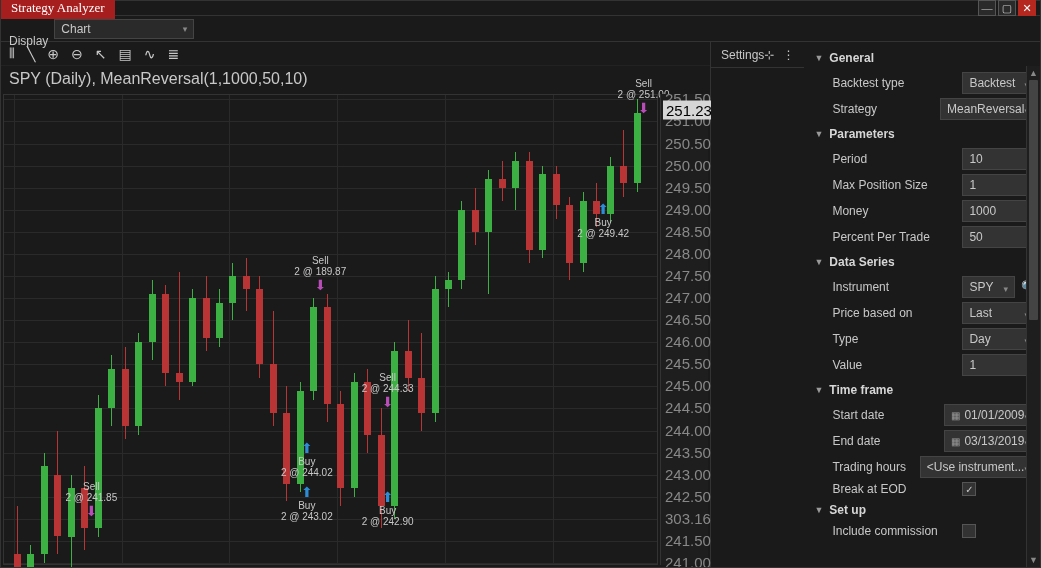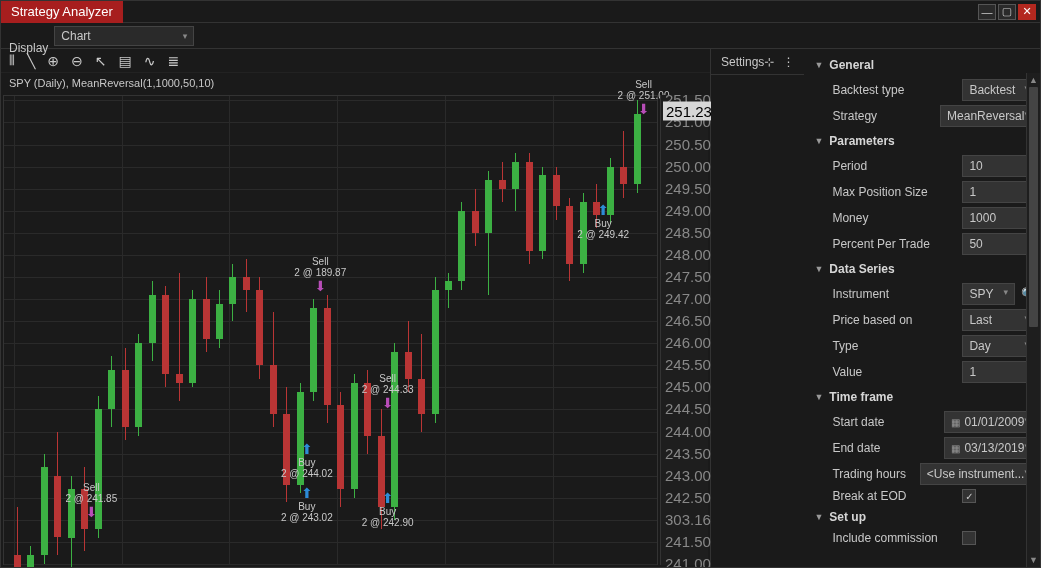--- a/index.html
+++ b/index.html
@@ -15,24 +15,25 @@
 }
 .window-border {
   border: 1px solid #333;
   width: 1041px;
   height: 568px;
   display: flex;
   flex-direction: column;
 }
 .title-bar {
   background: #1a1a1a;
-  height: 22px;
+  height: 15px;
   display: flex;
   align-items: center;
   border-bottom: 1px solid #333;
+  font-family: Liberation Serif, serif;
 }
 .title-label {
   background: #a71e1e;
   color: #fff;
   padding: 3px 10px;
   font-size: 13px;
   height: 22px;
   display: flex;
   align-items: center;
 }
@@ -95,21 +96,21 @@
 .tb-icon {
   color: #c8c8c8;
   cursor: pointer;
   font-size: 14px;
   display: flex;
   align-items: center;
 }
 .chart-info {
   padding: 4px 8px;
   color: #c8c8c8;
-  font-size: 11px;
+  font-size: 16px;
 }
 .chart-body {
   flex: 1;
   position: relative;
   display: flex;
 }
 .plot-area {
   flex: 1;
   position: relative;
   background: #1a1a1a;
@@ -185,21 +186,21 @@
   color: #c8c8c8;
 }
 .prop-val {
   flex: 1;
   background: #333;
   border: 1px solid #444;
   color: #c8c8c8;
   padding: 3px 6px;
   height: 22px;
   display: flex;
-  align-items: flex-start;
+  align-items: flex-end;
   justify-content: space-between;
   max-width: 135px;
   cursor: pointer;
 }
 .prop-checkbox {
   width: 14px; height: 14px;
   background: #333;
   border: 1px solid #555;
   display: flex;
   align-items: center;

